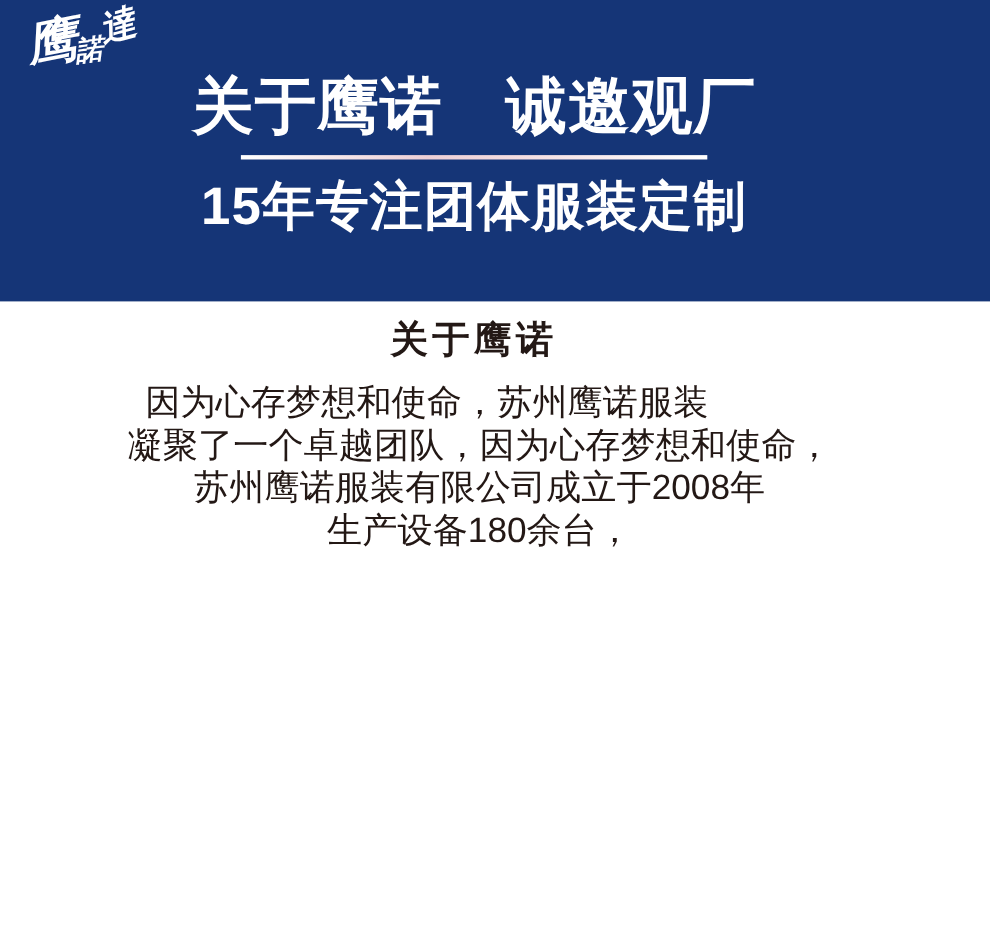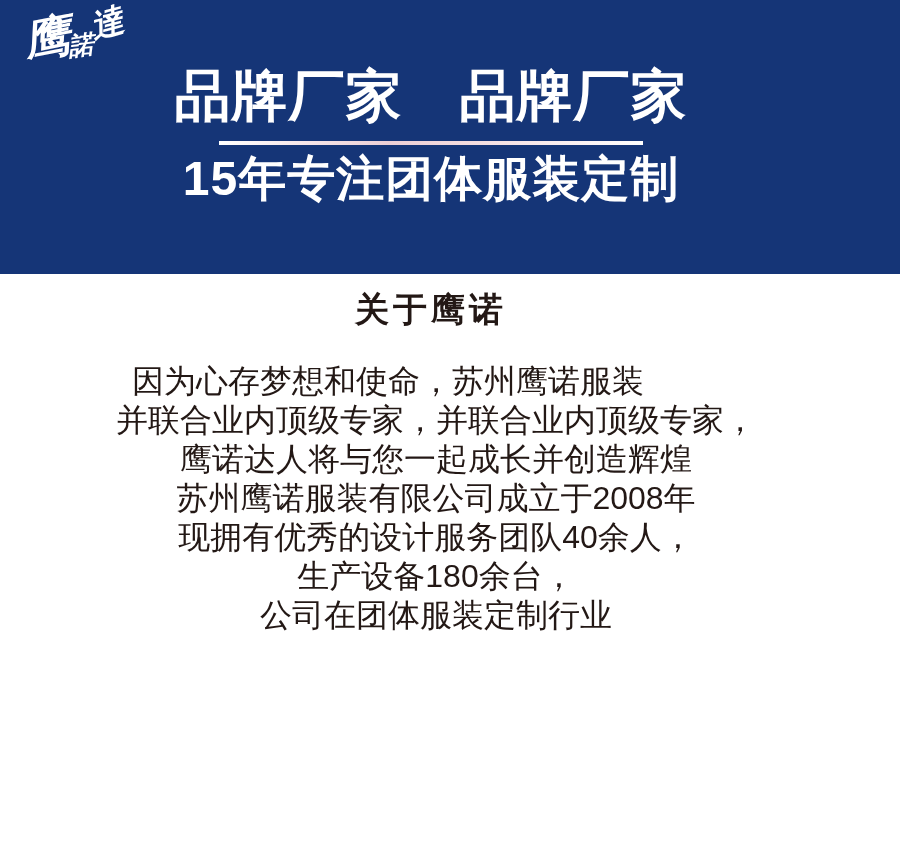--- a/index.html
+++ b/index.html
@@ -47,65 +47,62 @@
     width: 424px;
     height: 4px;
     margin: 12px auto 0;
     background: linear-gradient(90deg, #ffffff 0%, #eccfd6 40%, #f3dde1 60%, #ffffff 100%);
   }
   .sub-title {
     color: #ffffff;
     font-size: 48px;
     font-weight: bold;
     line-height: 1.2;
-    margin-top: 5px;
+    margin-top: 15px;
     letter-spacing: 1px;
     white-space: nowrap;
   }
 
   
   .about {
     width: 862px;
     text-align: center;
     color: #231815;
   }
   .about-heading {
     font-size: 34px;
     font-weight: bold;
     letter-spacing: 4px;
     line-height: 1.2;
     margin-top: 15px;
     text-align: center;
   }
-  .about-lines { margin-top: 32px; padding-left: 10px; }
+  .about-lines { margin-top: 16px; padding-left: 10px; }
   .about-line {
     font-size: 32px;
     line-height: 39px;
     white-space: nowrap;
   }
   .about-line:first-child { position: relative; left: -48px; }
 </style>
 </head>
 <body>
 
 <div class="banner">
   <div class="brand-logo">
     <span class="lc lc1">鹰</span><span class="lc lc2">諾</span><span class="lc lc3">達</span>
   </div>
   <div class="banner-inner">
-    <div class="main-title">品牌厂家　品牌厂家</div>
+    <div class="main-title">关于鹰诺　诚邀观厂</div>
     <div class="title-divider"></div>
     <div class="sub-title">15年专注团体服装定制</div>
   </div>
 </div>
 
 <div class="about">
   <div class="about-heading">关于鹰诺</div>
   <div class="about-lines">
     <div class="about-line">因为心存梦想和使命，苏州鹰诺服装</div>
-    <div class="about-line">并联合业内顶级专家，并联合业内顶级专家，</div>
-    <div class="about-line">鹰诺达人将与您一起成长并创造辉煌</div>
+    <div class="about-line">凝聚了一个卓越团队，因为心存梦想和使命，</div>
     <div class="about-line">苏州鹰诺服装有限公司成立于2008年</div>
-    <div class="about-line">现拥有优秀的设计服务团队40余人，</div>
     <div class="about-line">生产设备180余台，</div>
-    <div class="about-line">公司在团体服装定制行业</div>
   </div>
 </div>
 
 </body></html>

